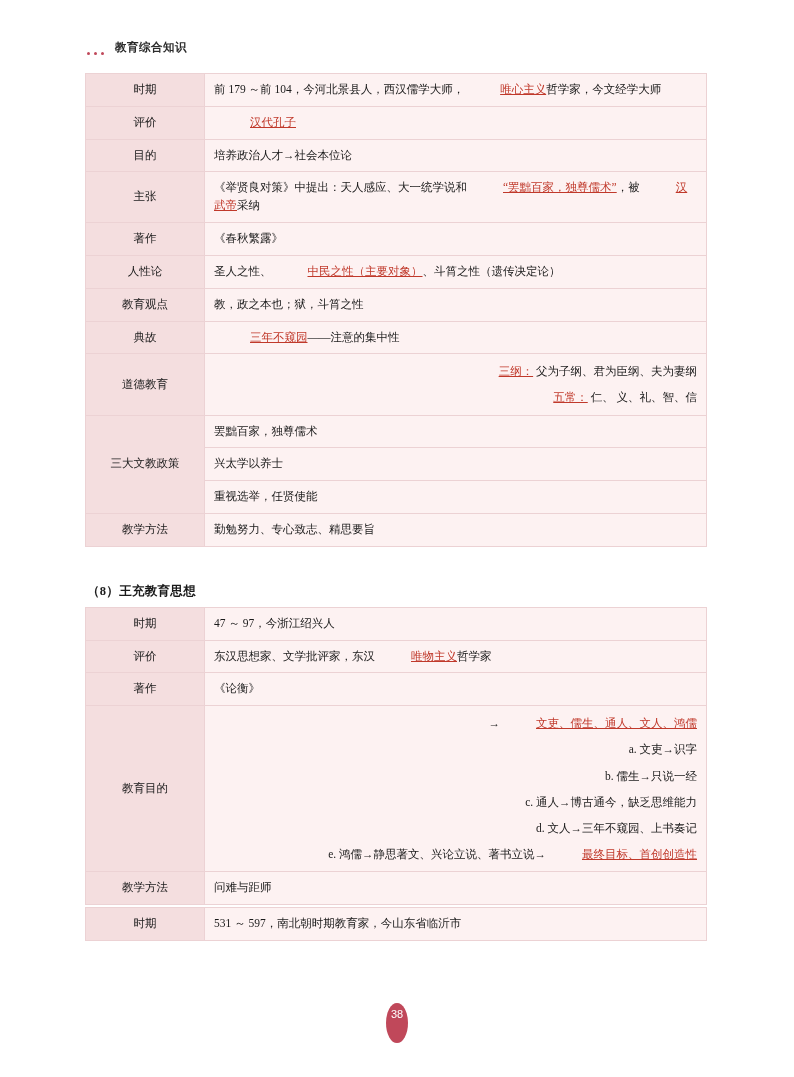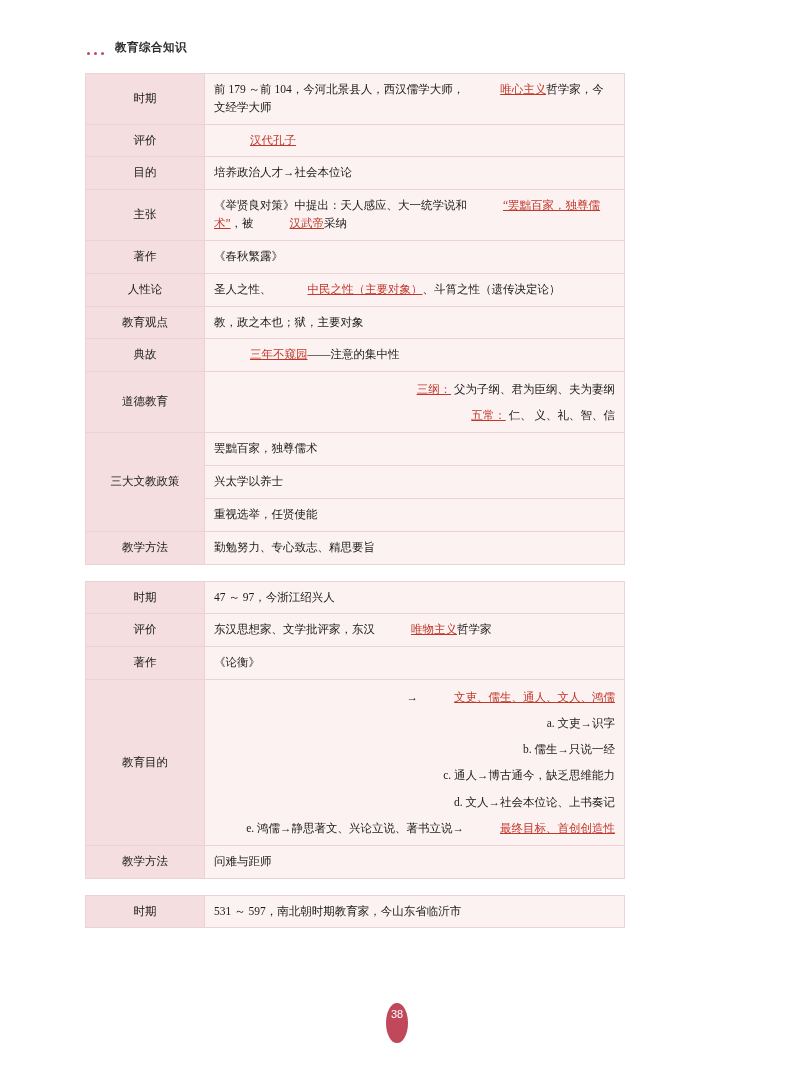--- a/index.html
+++ b/index.html
@@ -52,24 +52,24 @@
     font-weight: bold;
     color: #1a1a1a;
     margin: 0 0 7px 2px;
     letter-spacing: 0.3px;
   }
   .sec-title.spaced { margin-top: 36px; }
 
   
   table.tbl {
     border-collapse: collapse;
-    width: 540px;
+    width: 622px;
     table-layout: fixed;
     font-size: 11.5px;
-    margin-bottom: 16px;
+    margin-bottom: 2px;
   }
   table.tbl td {
     border: 1px solid #ecd2d4;
     padding: 7px 9px;
     vertical-align: middle;
     line-height: 1.55;
   }
   td.lbl {
     width: 100px;
     text-align: center;
@@ -146,21 +146,21 @@
       <tr>
         <td class="lbl">著作</td>
         <td class="val">《春秋繁露》</td>
       </tr>
       <tr>
         <td class="lbl">人性论</td>
         <td class="val">圣人之性、<span class="red-u">中民之性（主要对象）</span>、斗筲之性（遗传决定论）</td>
       </tr>
       <tr>
         <td class="lbl">教育观点</td>
-        <td class="val">教，政之本也；狱，主要对象</td>
+        <td class="val">教，政之本也；狱，斗筲之性</td>
       </tr>
       <tr>
         <td class="lbl">典故</td>
         <td class="val"><span class="red-u">三年不窥园</span>——注意的集中性</td>
       </tr>
       <tr>
         <td class="lbl">道德教育</td>
         <td class="val multi">
             <span class="line"><span class="red-u">三纲：</span> 父为子纲、君为臣纲、夫为妻纲</span>
             <span class="line"><span class="red-u">五常：</span> 仁、 义、礼、智、信</span>
@@ -176,20 +176,21 @@
       <tr>
         <td class="val">重视选举，任贤使能</td>
       </tr>
       <tr>
         <td class="lbl">教学方法</td>
         <td class="val">勤勉努力、专心致志、精思要旨</td>
       </tr>
     </tbody>
   </table>
 
+  <div class="sec-title spaced">（8）王充教育思想</div>
   <table class="tbl">
     <tbody>
       <tr>
         <td class="lbl">时期</td>
         <td class="val">47 ～ 97，今浙江绍兴人</td>
       </tr>
       <tr>
         <td class="lbl">评价</td>
         <td class="val">东汉思想家、文学批评家，东汉<span class="red-u">唯物主义</span>哲学家</td>
       </tr>
@@ -197,21 +198,21 @@
         <td class="lbl">著作</td>
         <td class="val">《论衡》</td>
       </tr>
       <tr>
         <td class="lbl">教育目的</td>
         <td class="val multi">
             <span class="line">→<span class="red-u">文吏、儒生、通人、文人、鸿儒</span></span>
             <span class="line">a. 文吏→识字</span>
             <span class="line">b. 儒生→只说一经</span>
             <span class="line">c. 通人→博古通今，缺乏思维能力</span>
-            <span class="line">d. 文人→社会本位论、上书奏记</span>
+            <span class="line">d. 文人→三年不窥园、上书奏记</span>
             <span class="line">e. 鸿儒→静思著文、兴论立说、著书立说→<span class="red-u">最终目标、首创创造性</span></span>
           </td>
       </tr>
       <tr>
         <td class="lbl">教学方法</td>
         <td class="val">问难与距师</td>
       </tr>
     </tbody>
   </table>
 

